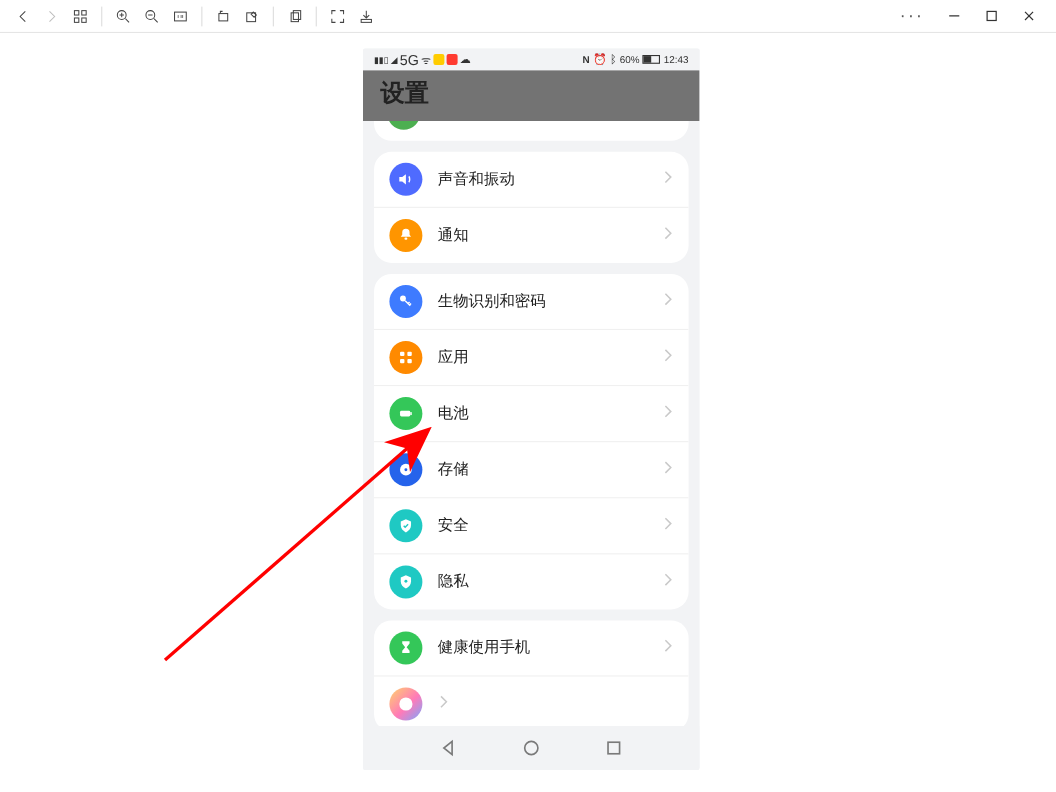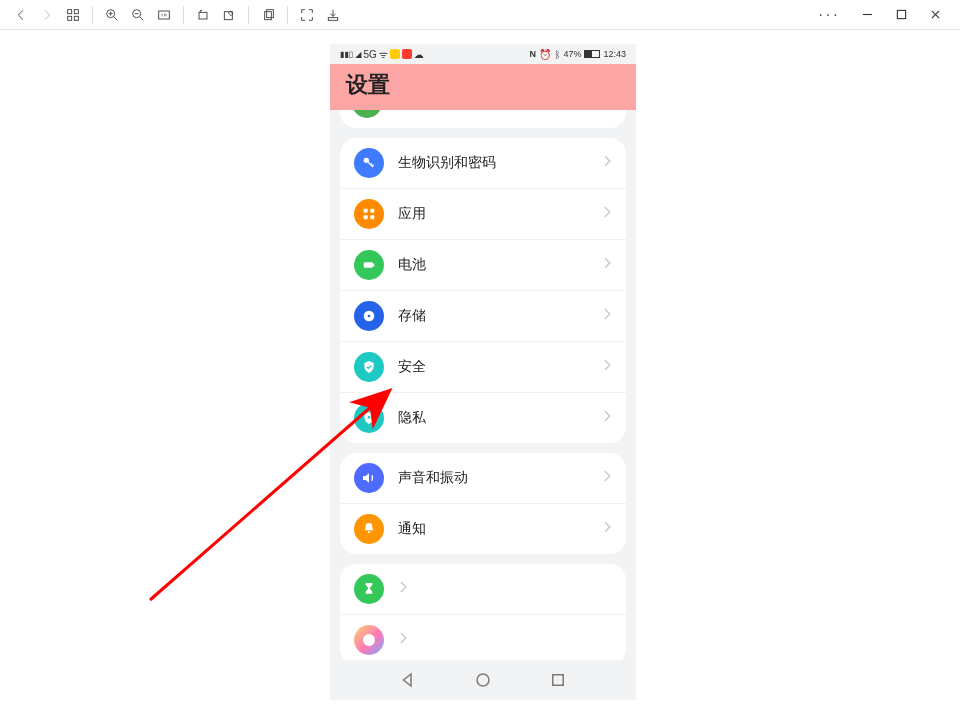--- a/index.html
+++ b/index.html
@@ -44,21 +44,21 @@
     align-items: center;
     font-size: 9px;
     color: #333;
     padding: 0 10px;
     justify-content: space-between;
   }
   .sb-left { display:flex; align-items:center; gap:2px; }
   .sb-right { display:flex; align-items:center; gap:3px; }
   .pill { display:inline-block; width:10px; height:10px; border-radius:2px; }
   .title-area {
-    background: #fca5a5;
+    background: #737373;
     padding: 6px 16px 10px 16px;
   }
   .page-title { font-size: 22px; font-weight: 600; color:#222; }
   .scroll-area { padding: 0 10px 0 10px; }
   .card {
     background: #fff;
     border-radius: 16px;
     margin-bottom: 10px;
     overflow: hidden;
   }
@@ -213,47 +213,73 @@
   </div>
 </div>
 
 <div class="stage">
 
   <div class="phone">
     <div class="statusbar">
       <div class="sb-left">
         <span style="font-size:8px;">▮▮▯</span>
         <span style="font-size:8px;">◢</span>
-        <span style="font-size:10px;">5G</span>
+        <span style="font-size:13px;">5G</span>
         <span style="font-size:10px;">ᯤ</span>
         <span class="pill" style="background:#ffcc00"></span>
         <span class="pill" style="background:#ff3b30"></span>
         <span style="font-size:10px;">☁</span>
       </div>
       <div class="sb-right">
         <span style="font-size:9px;font-weight:bold;">N</span>
         <span style="font-size:10px;">⏰</span>
         <span style="font-size:10px;">ᛒ</span>
-        <span>47%</span>
+        <span>60%</span>
         <span style="display:inline-block;width:16px;height:8px;border:1px solid #333;position:relative;">
           <span style="position:absolute;left:0;top:0;bottom:0;width:47%;background:#333;"></span>
         </span>
         <span>12:43</span>
       </div>
     </div>
 
     <div class="title-area">
       <div class="page-title">设置</div>
     </div>
 
     <div class="scroll-area">
       <div class="card first">
         <div class="half-circle"></div>
       </div>
 
+      <div class="card" id="group0">
+          <div class="row">
+            <div class="icon c-blue">
+              <svg viewBox="0 0 24 24">
+                <path d="M3 9v6h4l5 4V5L7 9H3z"></path>
+                <path d="M16 8c1.5 1.5 1.5 6.5 0 8" fill="none" stroke="#fff" stroke-width="2"></path>
+              </svg>
+            </div>
+            <div class="label">声音和振动</div>
+            <div class="chev"><svg viewBox="0 0 12 20">
+                <path d="M3 3l7 7-7 7"></path>
+              </svg></div>
+          </div>
+          <div class="row">
+            <div class="icon c-orange">
+              <svg viewBox="0 0 24 24">
+                <path d="M12 3a5 5 0 00-5 5v3l-2 3h14l-2-3V8a5 5 0 00-5-5z"></path>
+                <rect x="10" y="15" width="4" height="3" rx="1.5"></rect>
+              </svg>
+            </div>
+            <div class="label">通知</div>
+            <div class="chev"><svg viewBox="0 0 12 20">
+                <path d="M3 3l7 7-7 7"></path>
+              </svg></div>
+          </div>
+        </div>
       <div class="card" id="group1">
           <div class="row">
             <div class="icon c-blue2">
               <svg viewBox="0 0 24 24">
                 <circle cx="8" cy="8" r="4"></circle>
                 <path d="M11 11l7 7M15 15l2-2M17 17l2-2" stroke="#fff" stroke-width="2" fill="none"></path>
               </svg>
             </div>
             <div class="label">生物识别和密码</div>
             <div class="chev"><svg viewBox="0 0 12 20">
@@ -316,53 +342,28 @@
                 <path d="M12 3l7 3v5c0 5-3 8-7 10-4-2-7-5-7-10V6l7-3z"></path>
                 <circle cx="12" cy="11" r="2" fill="#1fc9c3"></circle>
               </svg>
             </div>
             <div class="label">隐私</div>
             <div class="chev"><svg viewBox="0 0 12 20">
                 <path d="M3 3l7 7-7 7"></path>
               </svg></div>
           </div>
         </div>
-      <div class="card" id="group0">
-          <div class="row">
-            <div class="icon c-blue">
-              <svg viewBox="0 0 24 24">
-                <path d="M3 9v6h4l5 4V5L7 9H3z"></path>
-                <path d="M16 8c1.5 1.5 1.5 6.5 0 8" fill="none" stroke="#fff" stroke-width="2"></path>
-              </svg>
-            </div>
-            <div class="label">声音和振动</div>
-            <div class="chev"><svg viewBox="0 0 12 20">
-                <path d="M3 3l7 7-7 7"></path>
-              </svg></div>
-          </div>
-          <div class="row">
-            <div class="icon c-orange">
-              <svg viewBox="0 0 24 24">
-                <path d="M12 3a5 5 0 00-5 5v3l-2 3h14l-2-3V8a5 5 0 00-5-5z"></path>
-                <rect x="10" y="15" width="4" height="3" rx="1.5"></rect>
-              </svg>
-            </div>
-            <div class="label">通知</div>
-            <div class="chev"><svg viewBox="0 0 12 20">
-                <path d="M3 3l7 7-7 7"></path>
-              </svg></div>
-          </div>
-        </div>
       <div class="card" id="group2">
           <div class="row">
             <div class="icon c-green2">
               <svg viewBox="0 0 24 24">
                 <path d="M7 3h10v3l-4 5 4 5v3H7v-3l4-5-4-5V3z"></path>
               </svg>
             </div>
+            <div class="label">健康使用手机</div>
             <div class="chev"><svg viewBox="0 0 12 20">
                 <path d="M3 3l7 7-7 7"></path>
               </svg></div>
           </div>
           <div class="row">
             <div class="icon c-grad">
               <svg viewBox="0 0 24 24">
                 <circle cx="12" cy="12" r="9"></circle>
               </svg>
             </div>

